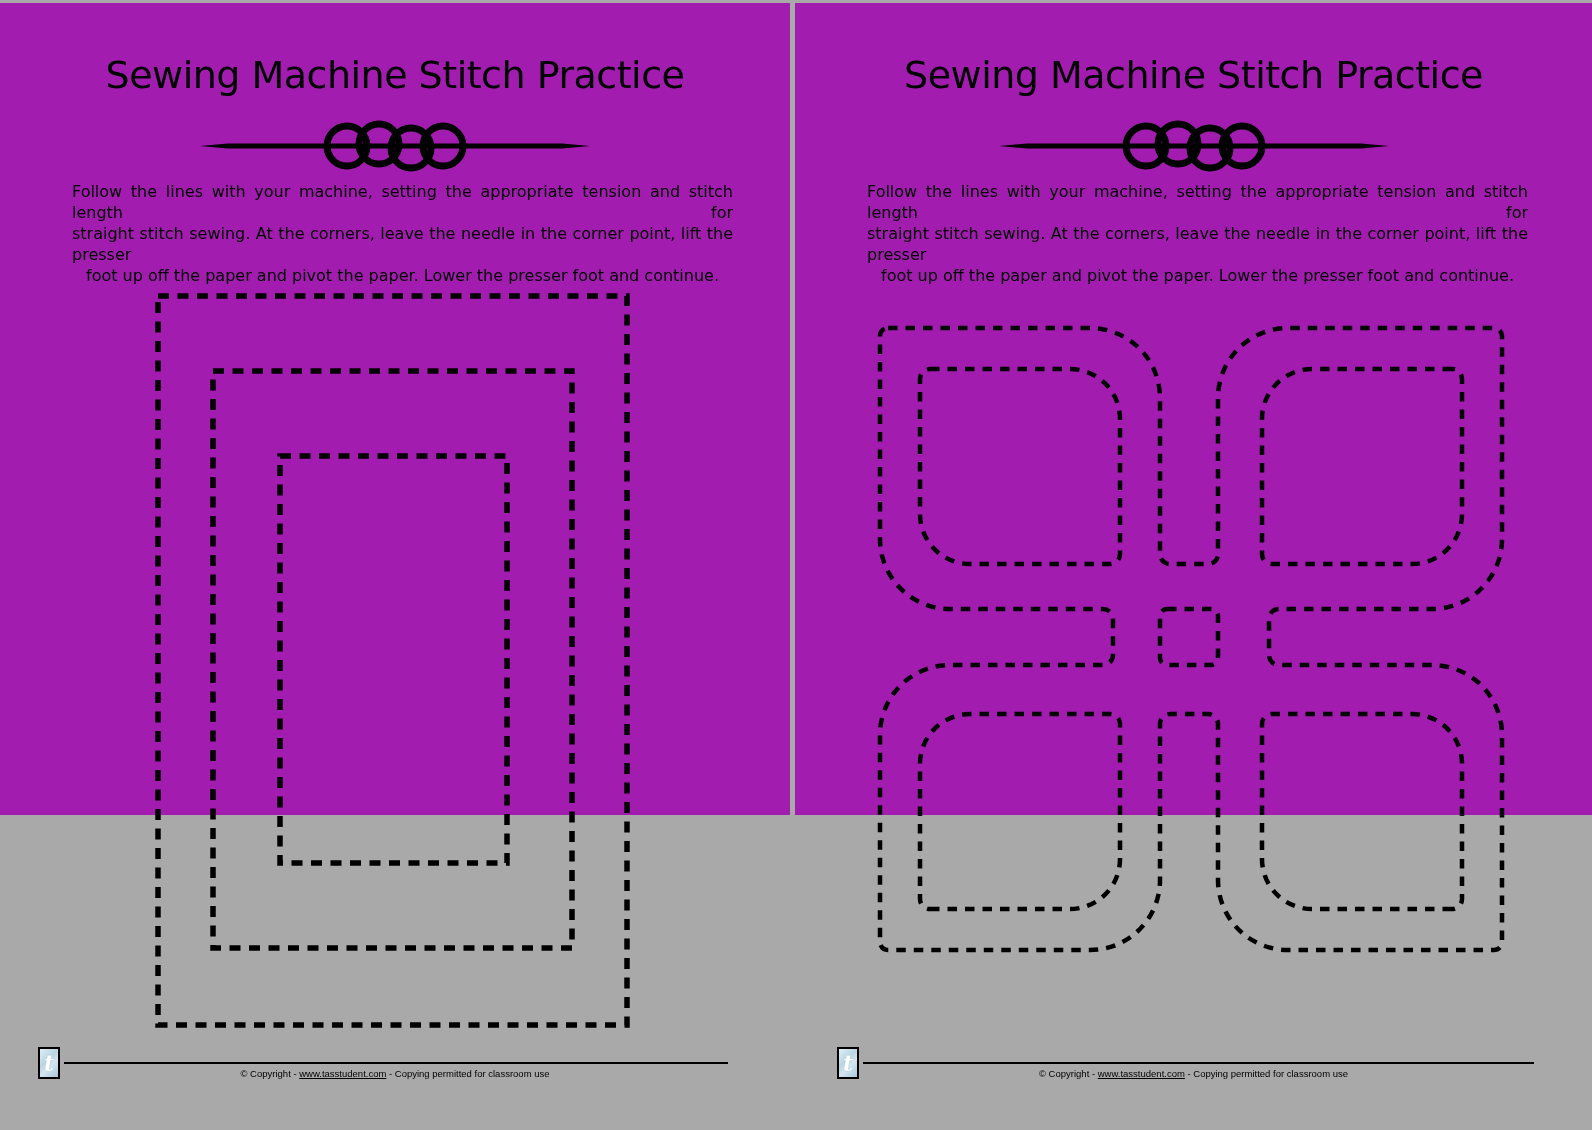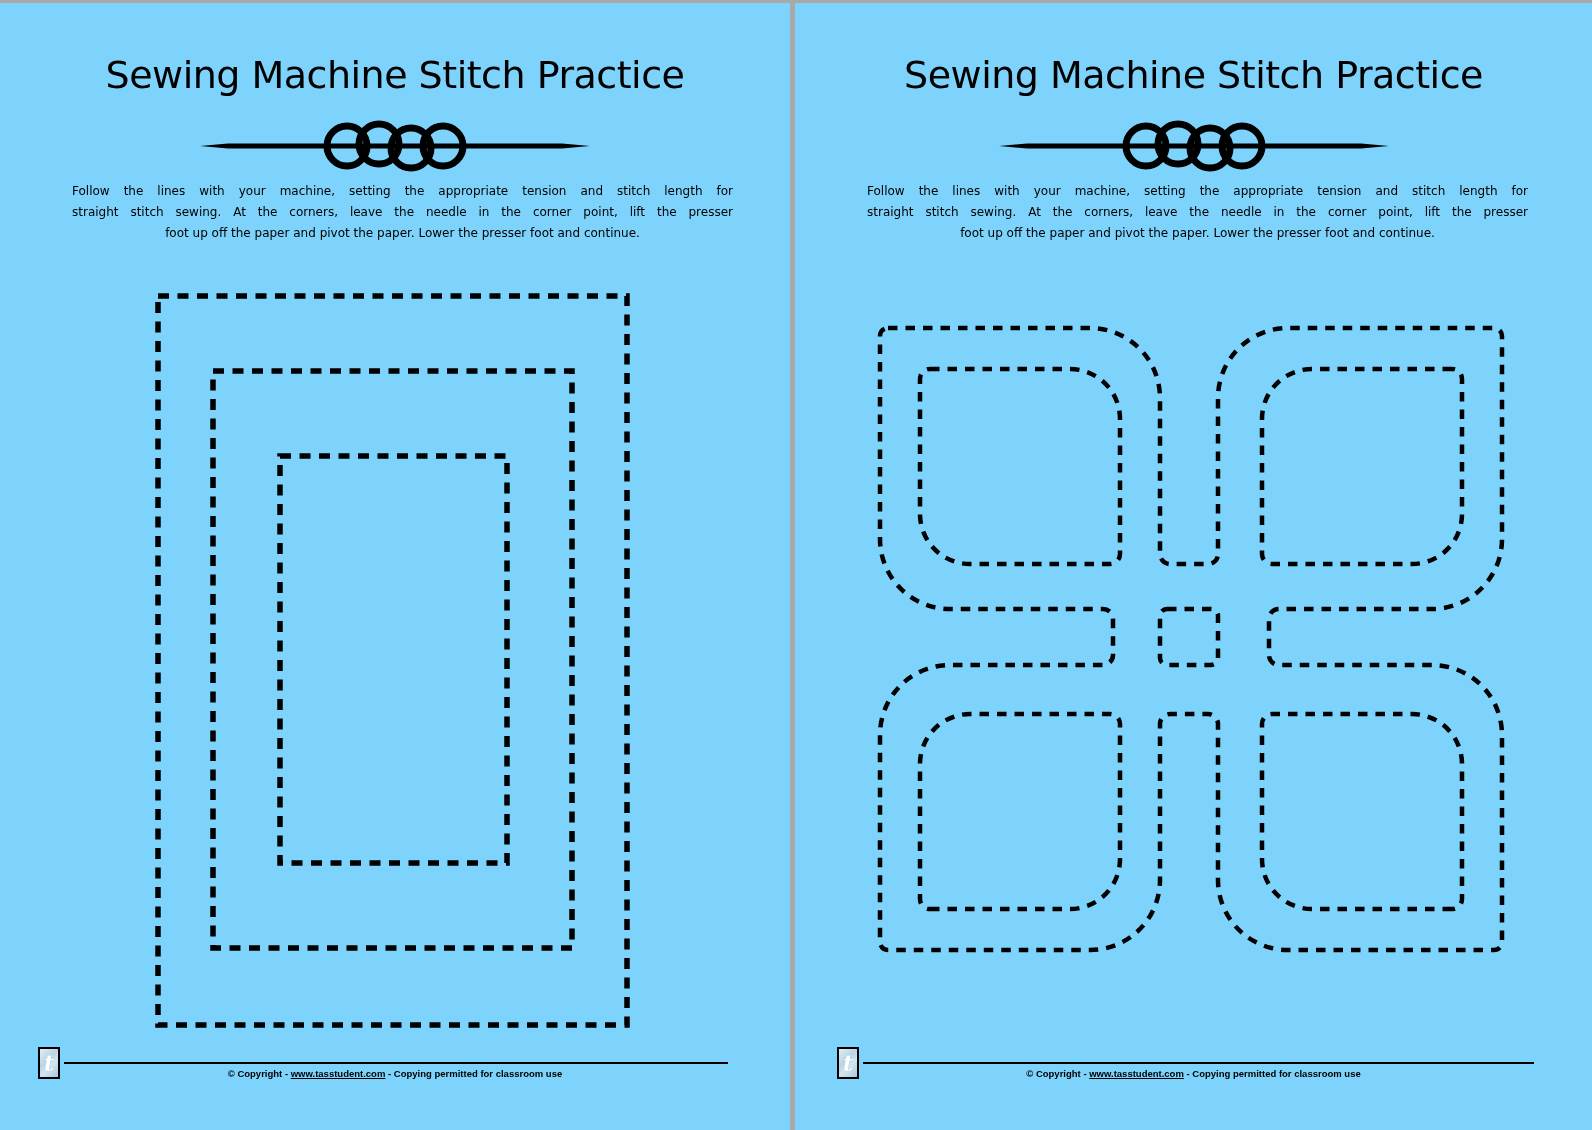--- a/index.html
+++ b/index.html
@@ -3,36 +3,36 @@
 <meta charset="utf-8">
 <style>
   html,body{margin:0;padding:0;}
   body{
     width:1592px;height:1130px;overflow:hidden;position:relative;
     background:#a9a9a9;
     font-family:"DejaVu Sans","Liberation Sans",sans-serif;
     color:#000;
   }
   .page{
-    position:absolute;top:3px;height:1127px;background:#7dd3fc;
+    position:absolute;top:3px;height:812px;background:#a21caf;
   }
   .page-left{left:0;width:790px;}
   .page-right{left:795px;width:797px;}
 
   .title{
     position:absolute;top:46px;left:0;width:100%;
     text-align:center;font-size:38px;line-height:52px;
     letter-spacing:-0.5px;color:#000;white-space:nowrap;
   }
   .ornament{
     position:absolute;top:114px;left:50%;margin-left:-195px;
   }
   .instructions{
     position:absolute;top:178px;left:72px;width:661px;
-    font-size:12px;line-height:21px;color:#000;
+    font-size:16px;line-height:21px;color:#000;
   }
   .instr-line{width:100%;}
   .instr-just{text-align:justify;text-align-last:justify;}
   .instr-last{text-align:center;}
 
   .pattern-svg{position:absolute;}
   .pattern-rects{left:0;top:0;width:790px;height:1130px;}
   .pattern-flower{left:81px;top:321px;width:630px;height:630px;}
 
   .footer-line{
@@ -48,21 +48,20 @@
   .logo span{
     font-family:"DejaVu Serif","Liberation Serif",serif;
     font-style:italic;font-weight:bold;
     color:#fff;font-size:22px;line-height:22px;
     text-shadow:0 0 1px #8fb4c8;
   }
   .copyright{
     position:absolute;top:1065px;left:0;width:100%;
     text-align:center;font-size:9.5px;line-height:12px;color:#000;
     font-family:"Liberation Sans","DejaVu Sans",sans-serif;
-    font-weight:bold;
   }
   .copyright .lnk{text-decoration:underline;color:#000;cursor:pointer;}
   svg{display:block;}
 </style>
 </head>
 <body>
 
 <div class="page page-left">
 
   <div class="title">Sewing Machine Stitch Practice</div>

